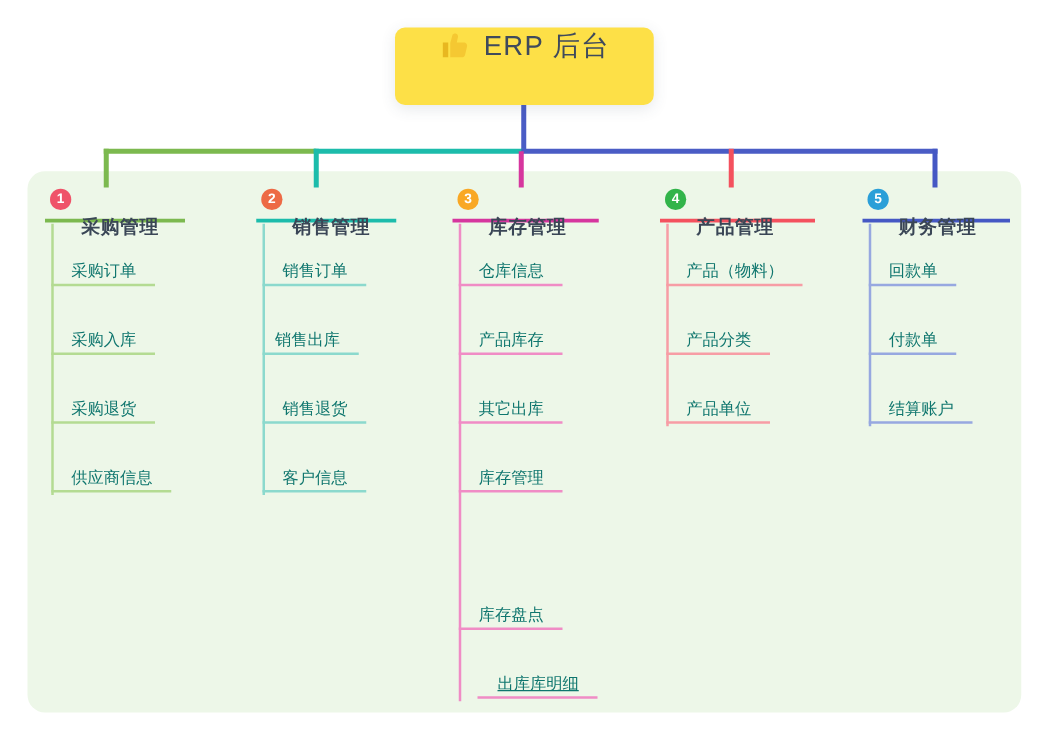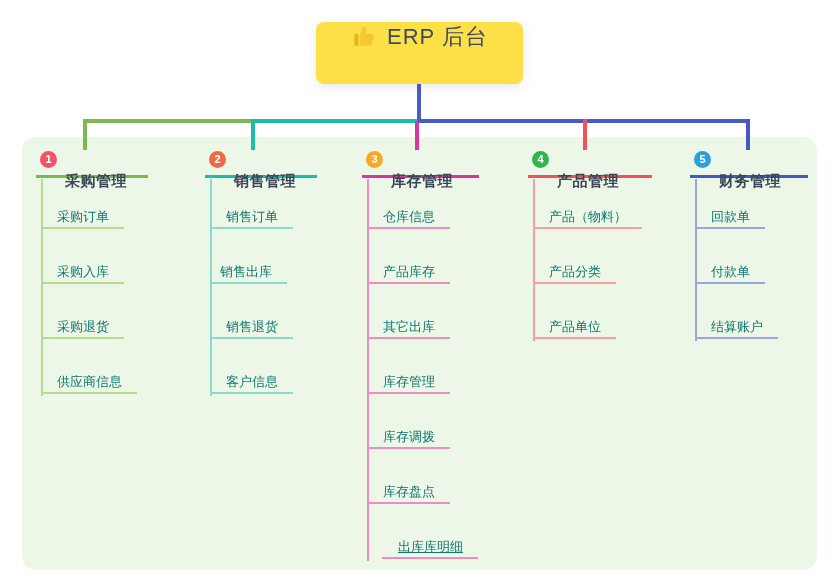--- a/index.html
+++ b/index.html
@@ -85,21 +85,20 @@
 
   <div class="branch-header" style="left: 362px; top: 148px; width: 117px; border-bottom-color: rgb(214, 54, 158);">
     <span class="badge" style="background-color: rgb(249, 168, 37);">3</span>
     <span class="branch-label">库存管理</span>
   </div>
   <div class="rail" style="left: 367px; top: 179px; height: 382px; background-color: rgb(240, 140, 197);"></div>
   <div class="child" style="left: 367px; top: 205px; border-bottom-color: rgb(240, 140, 197); text-align: right;">仓库信息</div>
   <div class="child" style="left: 367px; top: 260px; border-bottom-color: rgb(240, 140, 197);">产品库存</div>
   <div class="child" style="left: 367px; top: 315px; border-bottom-color: rgb(240, 140, 197);">其它出库</div>
   <div class="child" style="left: 367px; top: 370px; border-bottom-color: rgb(240, 140, 197);">库存管理</div>
-  <div class="child" style="left: 367px; top: 425px; border-bottom-color: rgb(240, 140, 197);">库存调拨</div>
   <div class="child" style="left: 367px; top: 480px; border-bottom-color: rgb(240, 140, 197);">库存盘点</div>
   <div class="child" style="left: 382px; top: 535px; border-bottom-color: rgb(240, 140, 197); text-decoration: underline;">出库库明细</div>
 
   <div class="branch-header" style="left: 528px; top: 148px; width: 124px; border-bottom-color: rgb(244, 81, 94);">
     <span class="badge" style="background-color: rgb(50, 180, 74);">4</span>
     <span class="branch-label">产品管理</span>
   </div>
   <div class="rail" style="left: 533px; top: 179px; height: 162px; background-color: rgb(247, 157, 165);"></div>
   <div class="child" style="left: 533px; top: 205px; border-bottom-color: rgb(247, 157, 165);">产品（物料）</div>
   <div class="child" style="left: 533px; top: 260px; border-bottom-color: rgb(247, 157, 165);">产品分类</div>

